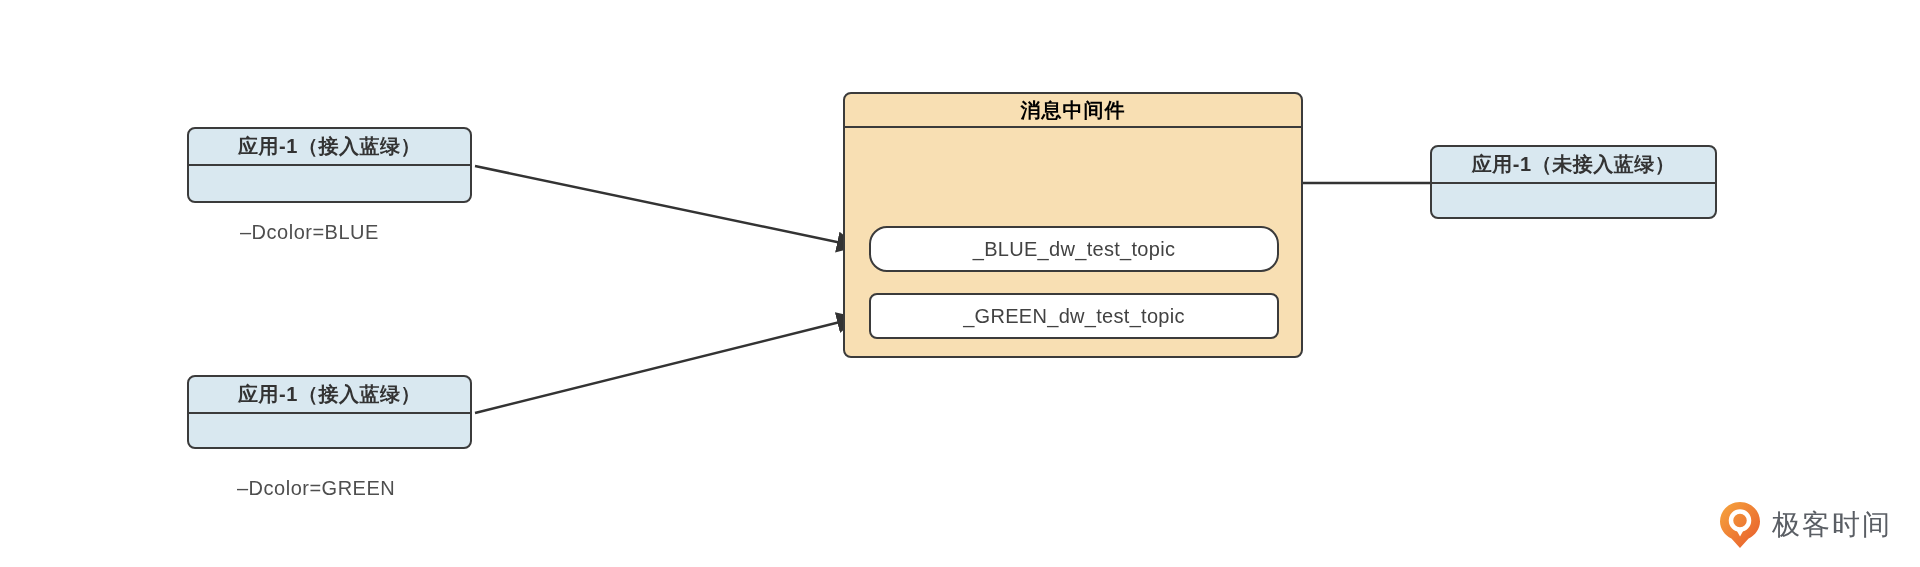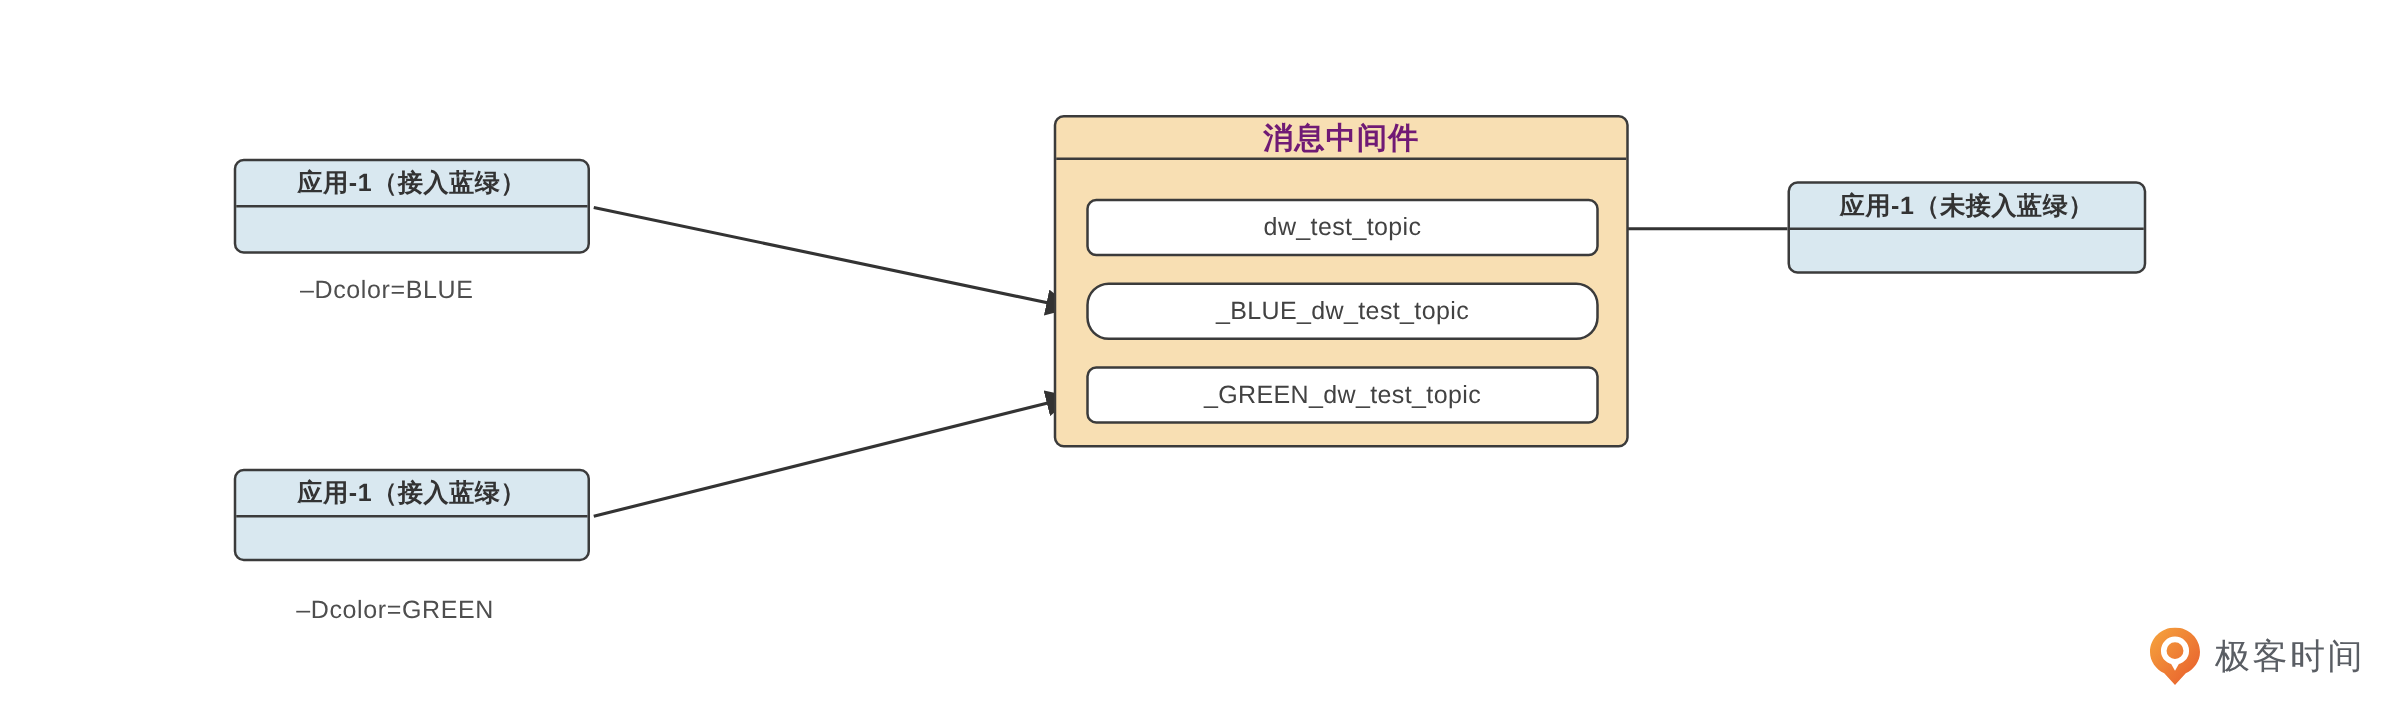--- a/index.html
+++ b/index.html
@@ -32,21 +32,21 @@
     position: absolute;
     left: 843px; top: 92px; width: 460px; height: 266px;
     background: #F8DFB3;
     border: 2px solid #3B3B3B;
     border-radius: 8px;
   }
   .middleware-header {
     height: 34px;
     border-bottom: 2px solid #3B3B3B;
     display: flex; align-items: center; justify-content: center;
-    font-size: 24px; font-weight: bold; color: #701a75;
+    font-size: 20px; font-weight: bold; color: #000000;
     letter-spacing: 1px;
   }
   .topic {
     position: absolute;
     left: 24px; width: 410px; height: 46px;
     background: #FFFFFF;
     border: 2px solid #3B3B3B;
     border-radius: 8px;
     display: flex; align-items: center; justify-content: center;
     font-size: 20px; color: #424242;
@@ -111,21 +111,20 @@
   <div class="param-label" id="param-blue">–Dcolor=BLUE</div>
 
   <div class="node" id="node-app1-green">
     <div class="node-header">应用-1（接入蓝绿）</div>
     <div></div>
   </div>
   <div class="param-label" id="param-green">–Dcolor=GREEN</div>
 
   <div class="middleware">
     <div class="middleware-header">消息中间件</div>
-    <div class="topic topic-1">dw_test_topic</div>
     <div class="topic topic-2">_BLUE_dw_test_topic</div>
     <div class="topic topic-3">_GREEN_dw_test_topic</div>
   </div>
 
   <div class="node" id="node-app2">
     <div class="node-header">应用-1（未接入蓝绿）</div>
     <div></div>
   </div>
 
   <div class="logo">

